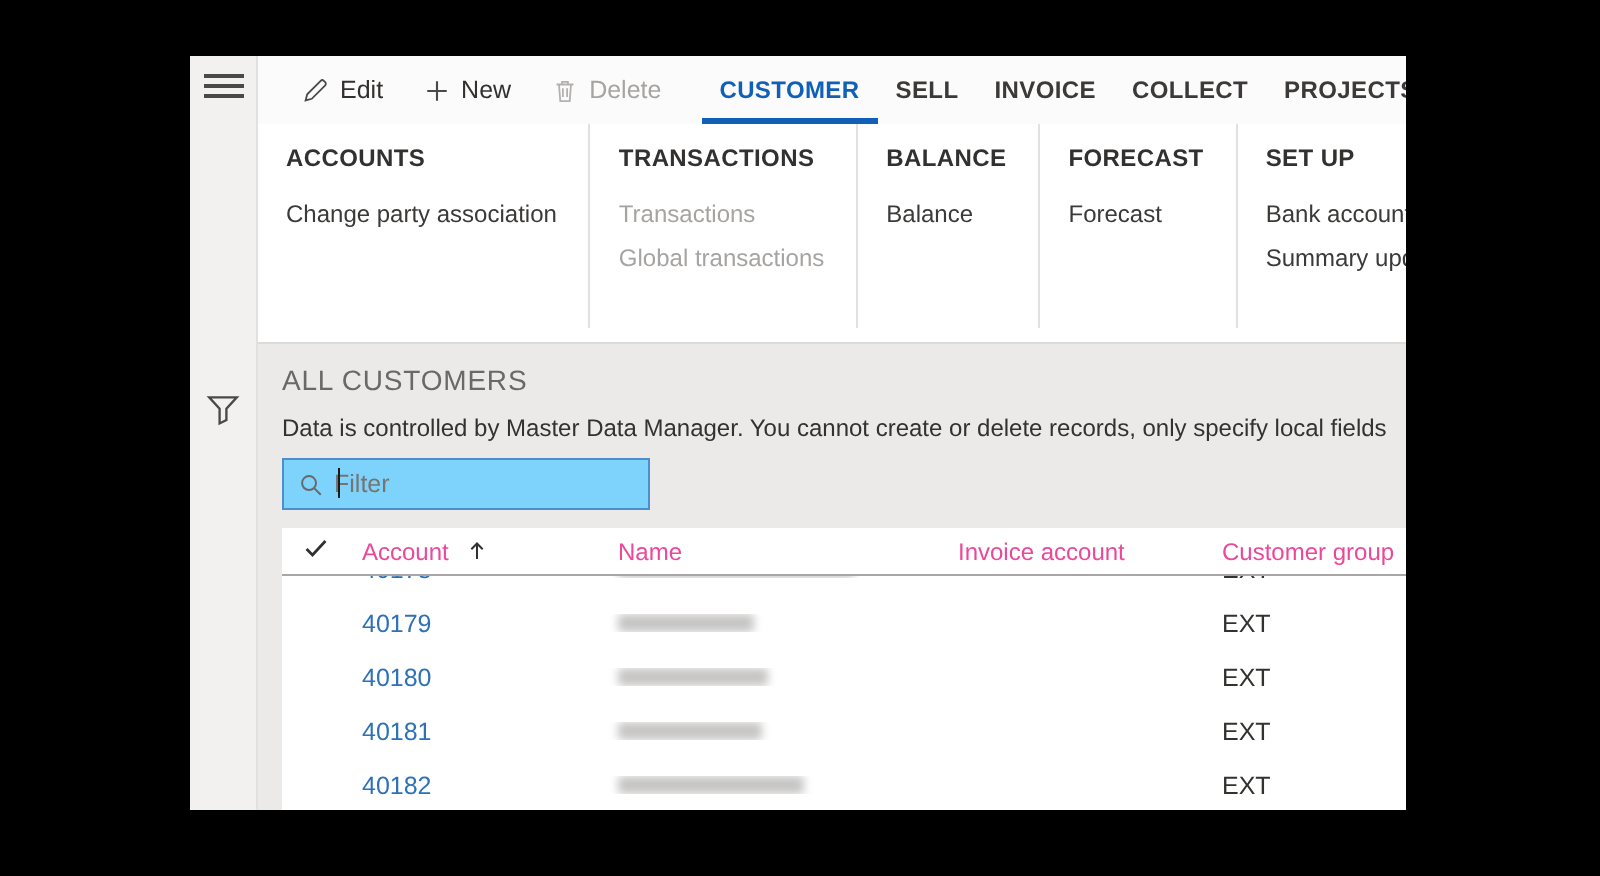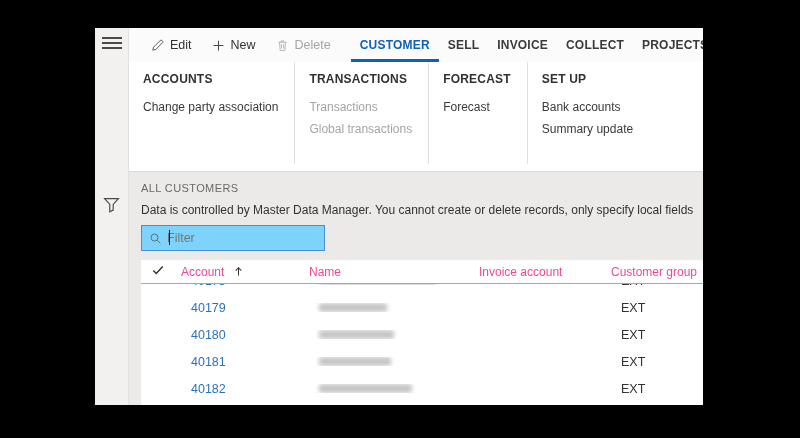--- a/index.html
+++ b/index.html
@@ -29,37 +29,37 @@
   .ribbon{height:109px;flex:none;background:#fff;display:flex;padding-left:12px;border-bottom:1px solid #dddbd9;overflow:hidden;white-space:nowrap;}
   .rgroup{padding:10px 16px 0 14px;height:92px;}
   .rgroup + .rgroup{border-left:1px solid #e3e1df;}
   .rgroup:first-child{padding-left:2px;}
   .rtitle{font-size:12px;font-weight:700;color:#323130;letter-spacing:.2px;margin-bottom:10px;}
   .rcols{display:flex;gap:24px;}
   .ritem{font-size:12px;color:#3b3a39;line-height:22px;cursor:pointer;display:flex;align-items:center;gap:5px;}
   .ritem.disabled{color:#a6a4a2;cursor:default;}
   
   .list{flex:1;background:#eceae8;padding:10px 0 0 12px;min-height:0;overflow:hidden;}
-  .caption{font-size:11px;color:#6b6966;letter-spacing:.4px;margin-bottom:9px;}
+  .caption{font-size:14px;color:#6b6966;letter-spacing:.4px;margin-bottom:9px;}
   .notice{font-size:12px;color:#33322f;margin-bottom:8px;}
   .filterbox{position:relative;width:182px;height:24px;background:#7dd3fc;border:1px solid #4d8fcb;display:flex;align-items:center;margin-bottom:9px;}
   .filterbox .ficon{margin-left:7px;display:flex;}
   .filterbox input{border:none;outline:none;flex:1;font-size:12.5px;font-family:"Liberation Sans",sans-serif;color:#323130;padding:0 4px 0 5px;background:transparent;}
   .filterbox input::placeholder{color:#767472;}
   .fcaret{position:absolute;left:27px;top:4px;width:1px;height:15px;background:#1b1a19;}
   
   .table{background:#fff;}
   .thead{display:flex;align-items:center;height:23px;border-bottom:1px solid #a9a7a5;font-size:12px;color:#ec4899;}
   .cell{padding-left:6px;overflow:hidden;white-space:nowrap;}
   .col-check{width:34px;flex:none;padding-left:10px;box-sizing:border-box;}
   .col-account{width:128px;flex:none;box-sizing:border-box;display:flex;align-items:center;gap:5px;}
   .col-name{width:170px;flex:none;box-sizing:border-box;display:flex;align-items:center;}
   .col-invoice{width:132px;flex:none;box-sizing:border-box;}
   .col-group{flex:1;box-sizing:border-box;}
-  .tbody{overflow:hidden;padding-left:10px;}
+  .tbody{overflow:hidden;}
   .trow{display:flex;align-items:center;height:27px;font-size:12.5px;color:#33322f;}
   .trow a{color:#2d71b8;text-decoration:none;cursor:pointer;}
   .redacted{display:inline-block;height:9px;background:#bdbcbb;border-radius:2px;filter:blur(2px);opacity:.85;}
 </style>
 </head>
 <body>
 
 <div class="app">
   <div class="rail">
     <div class="hamburger">
@@ -127,20 +127,30 @@
               <div class="ritem disabled">
                 <span>Transactions</span>
               </div>
               <div class="ritem disabled">
                 <span>Global transactions</span>
               </div>
             </div>
           </div>
         </div>
         <div class="rgroup">
+          <div class="rtitle">BALANCE</div>
+          <div class="rcols">
+            <div>
+              <div class="ritem">
+                <span>Balance</span>
+              </div>
+            </div>
+          </div>
+        </div>
+        <div class="rgroup">
           <div class="rtitle">FORECAST</div>
           <div class="rcols">
             <div>
               <div class="ritem">
                 <span>Forecast</span>
               </div>
             </div>
           </div>
         </div>
         <div class="rgroup">

